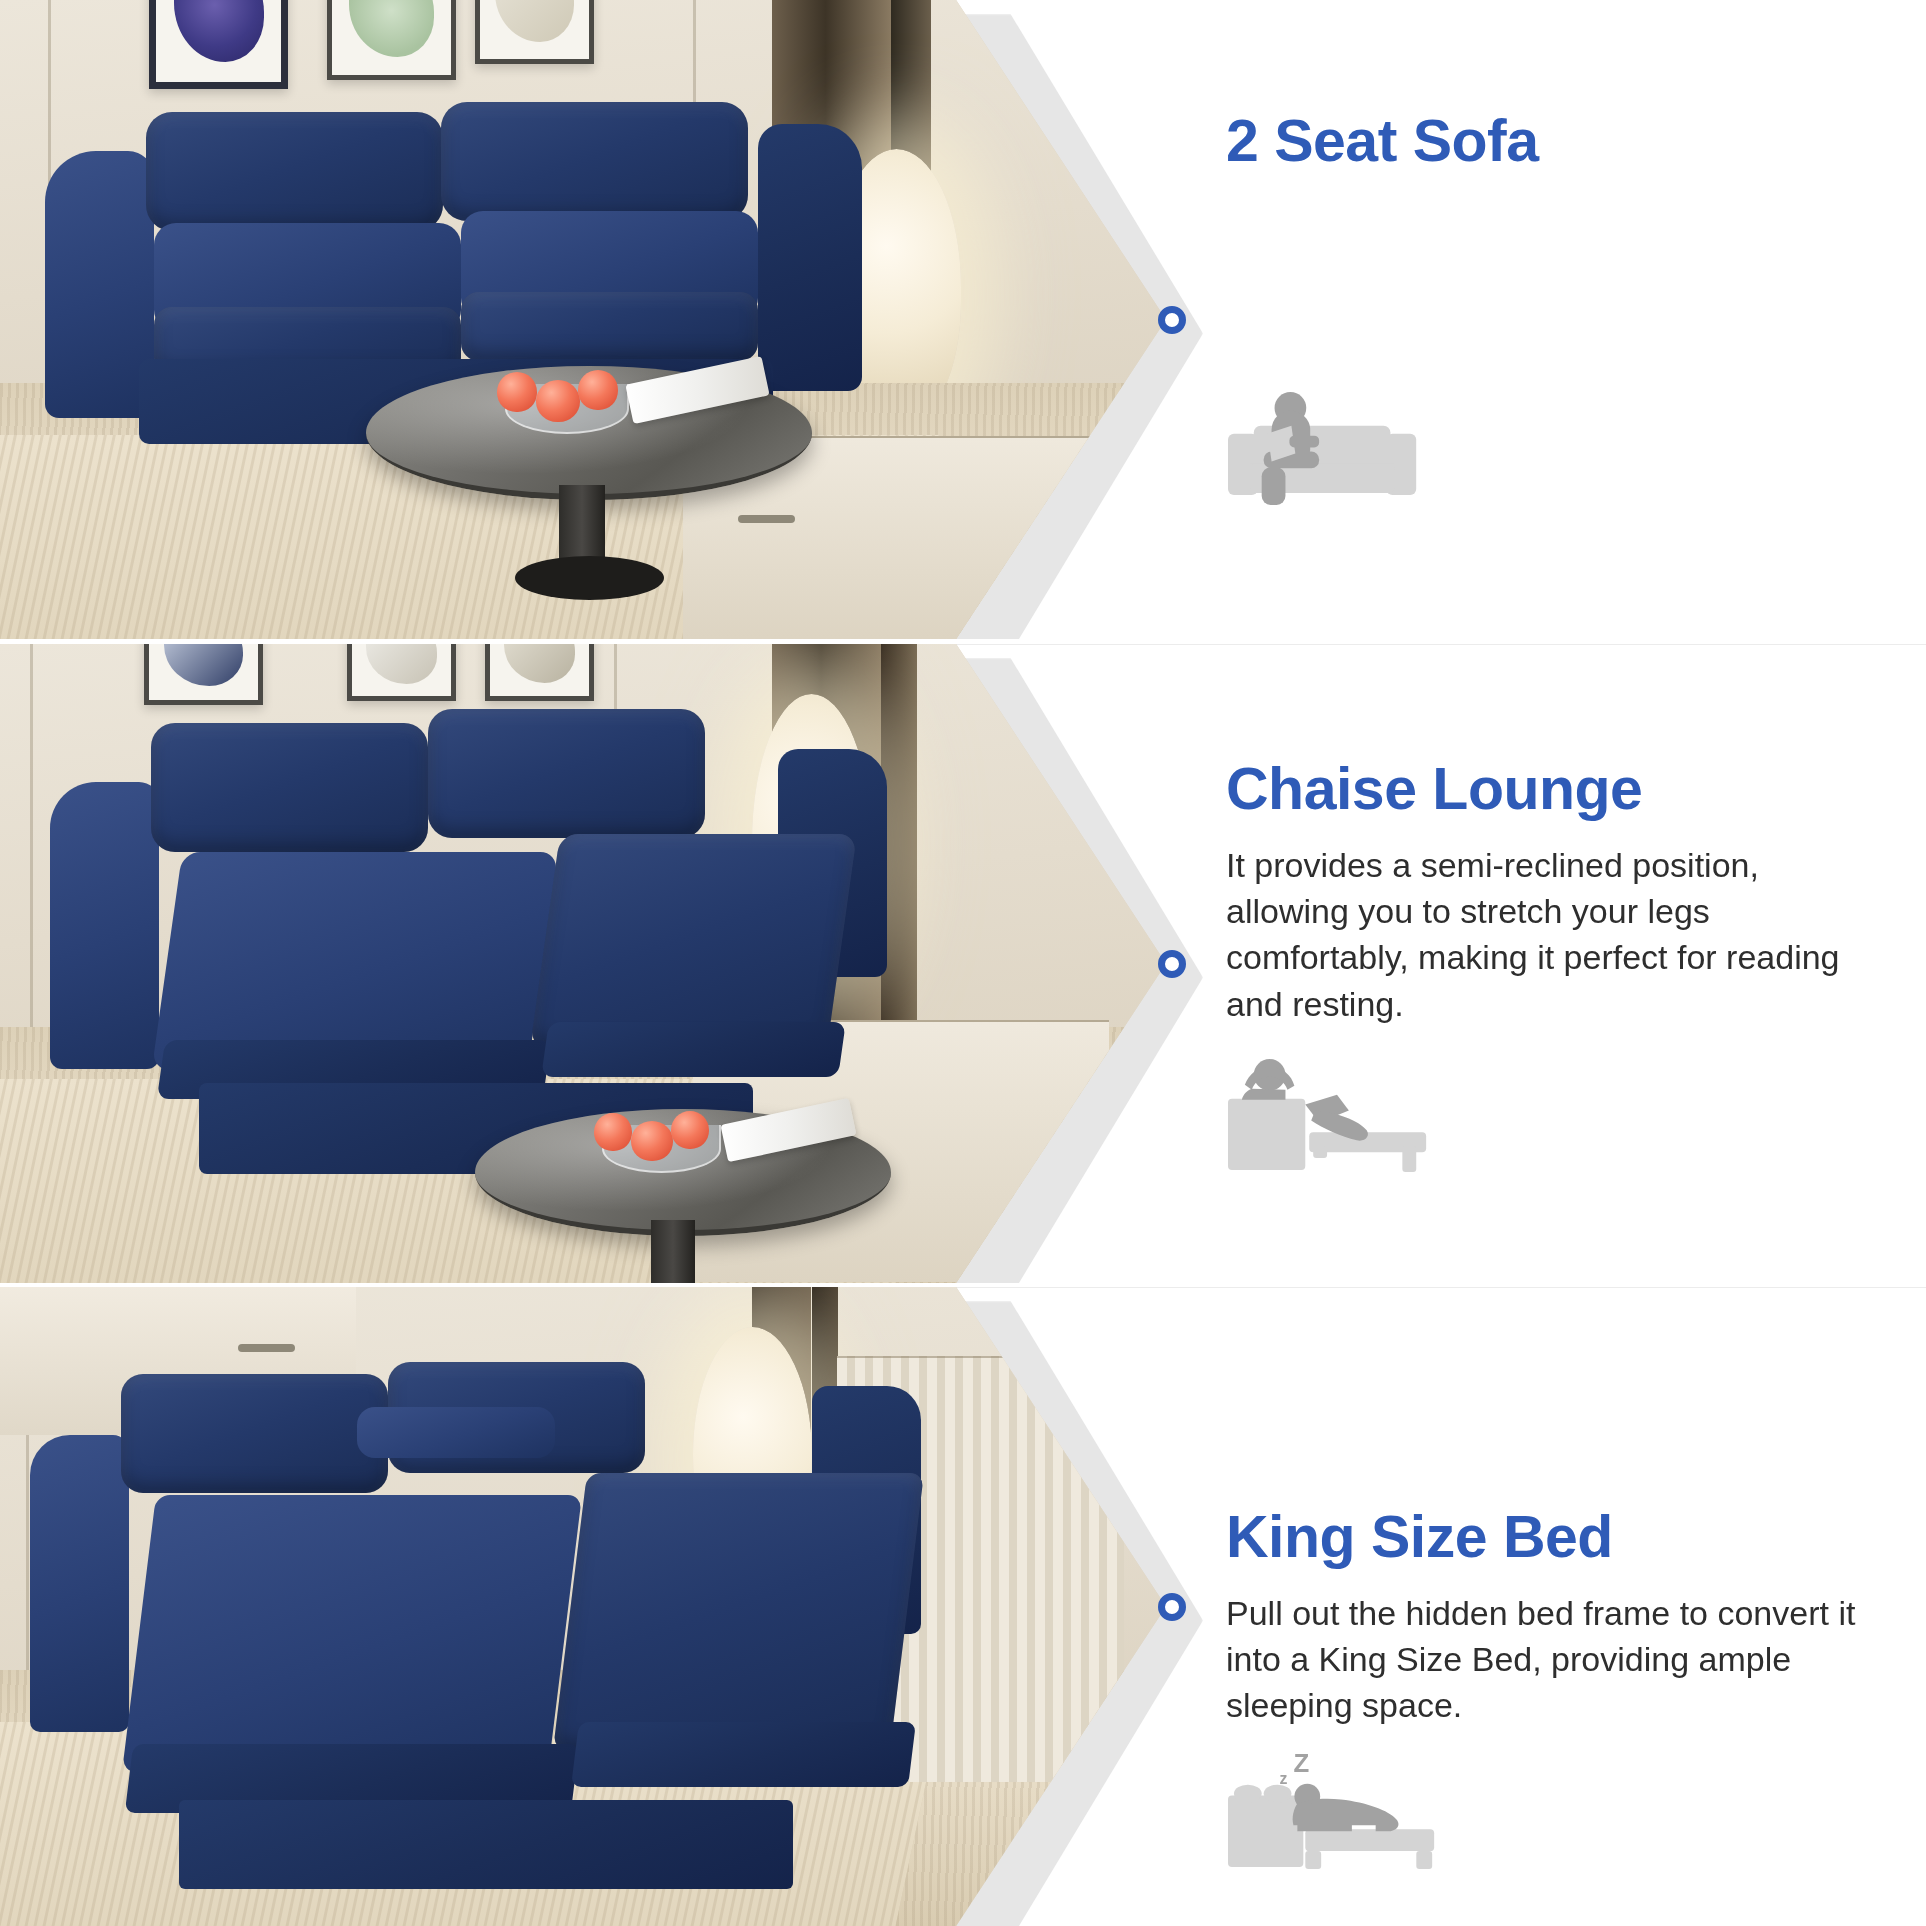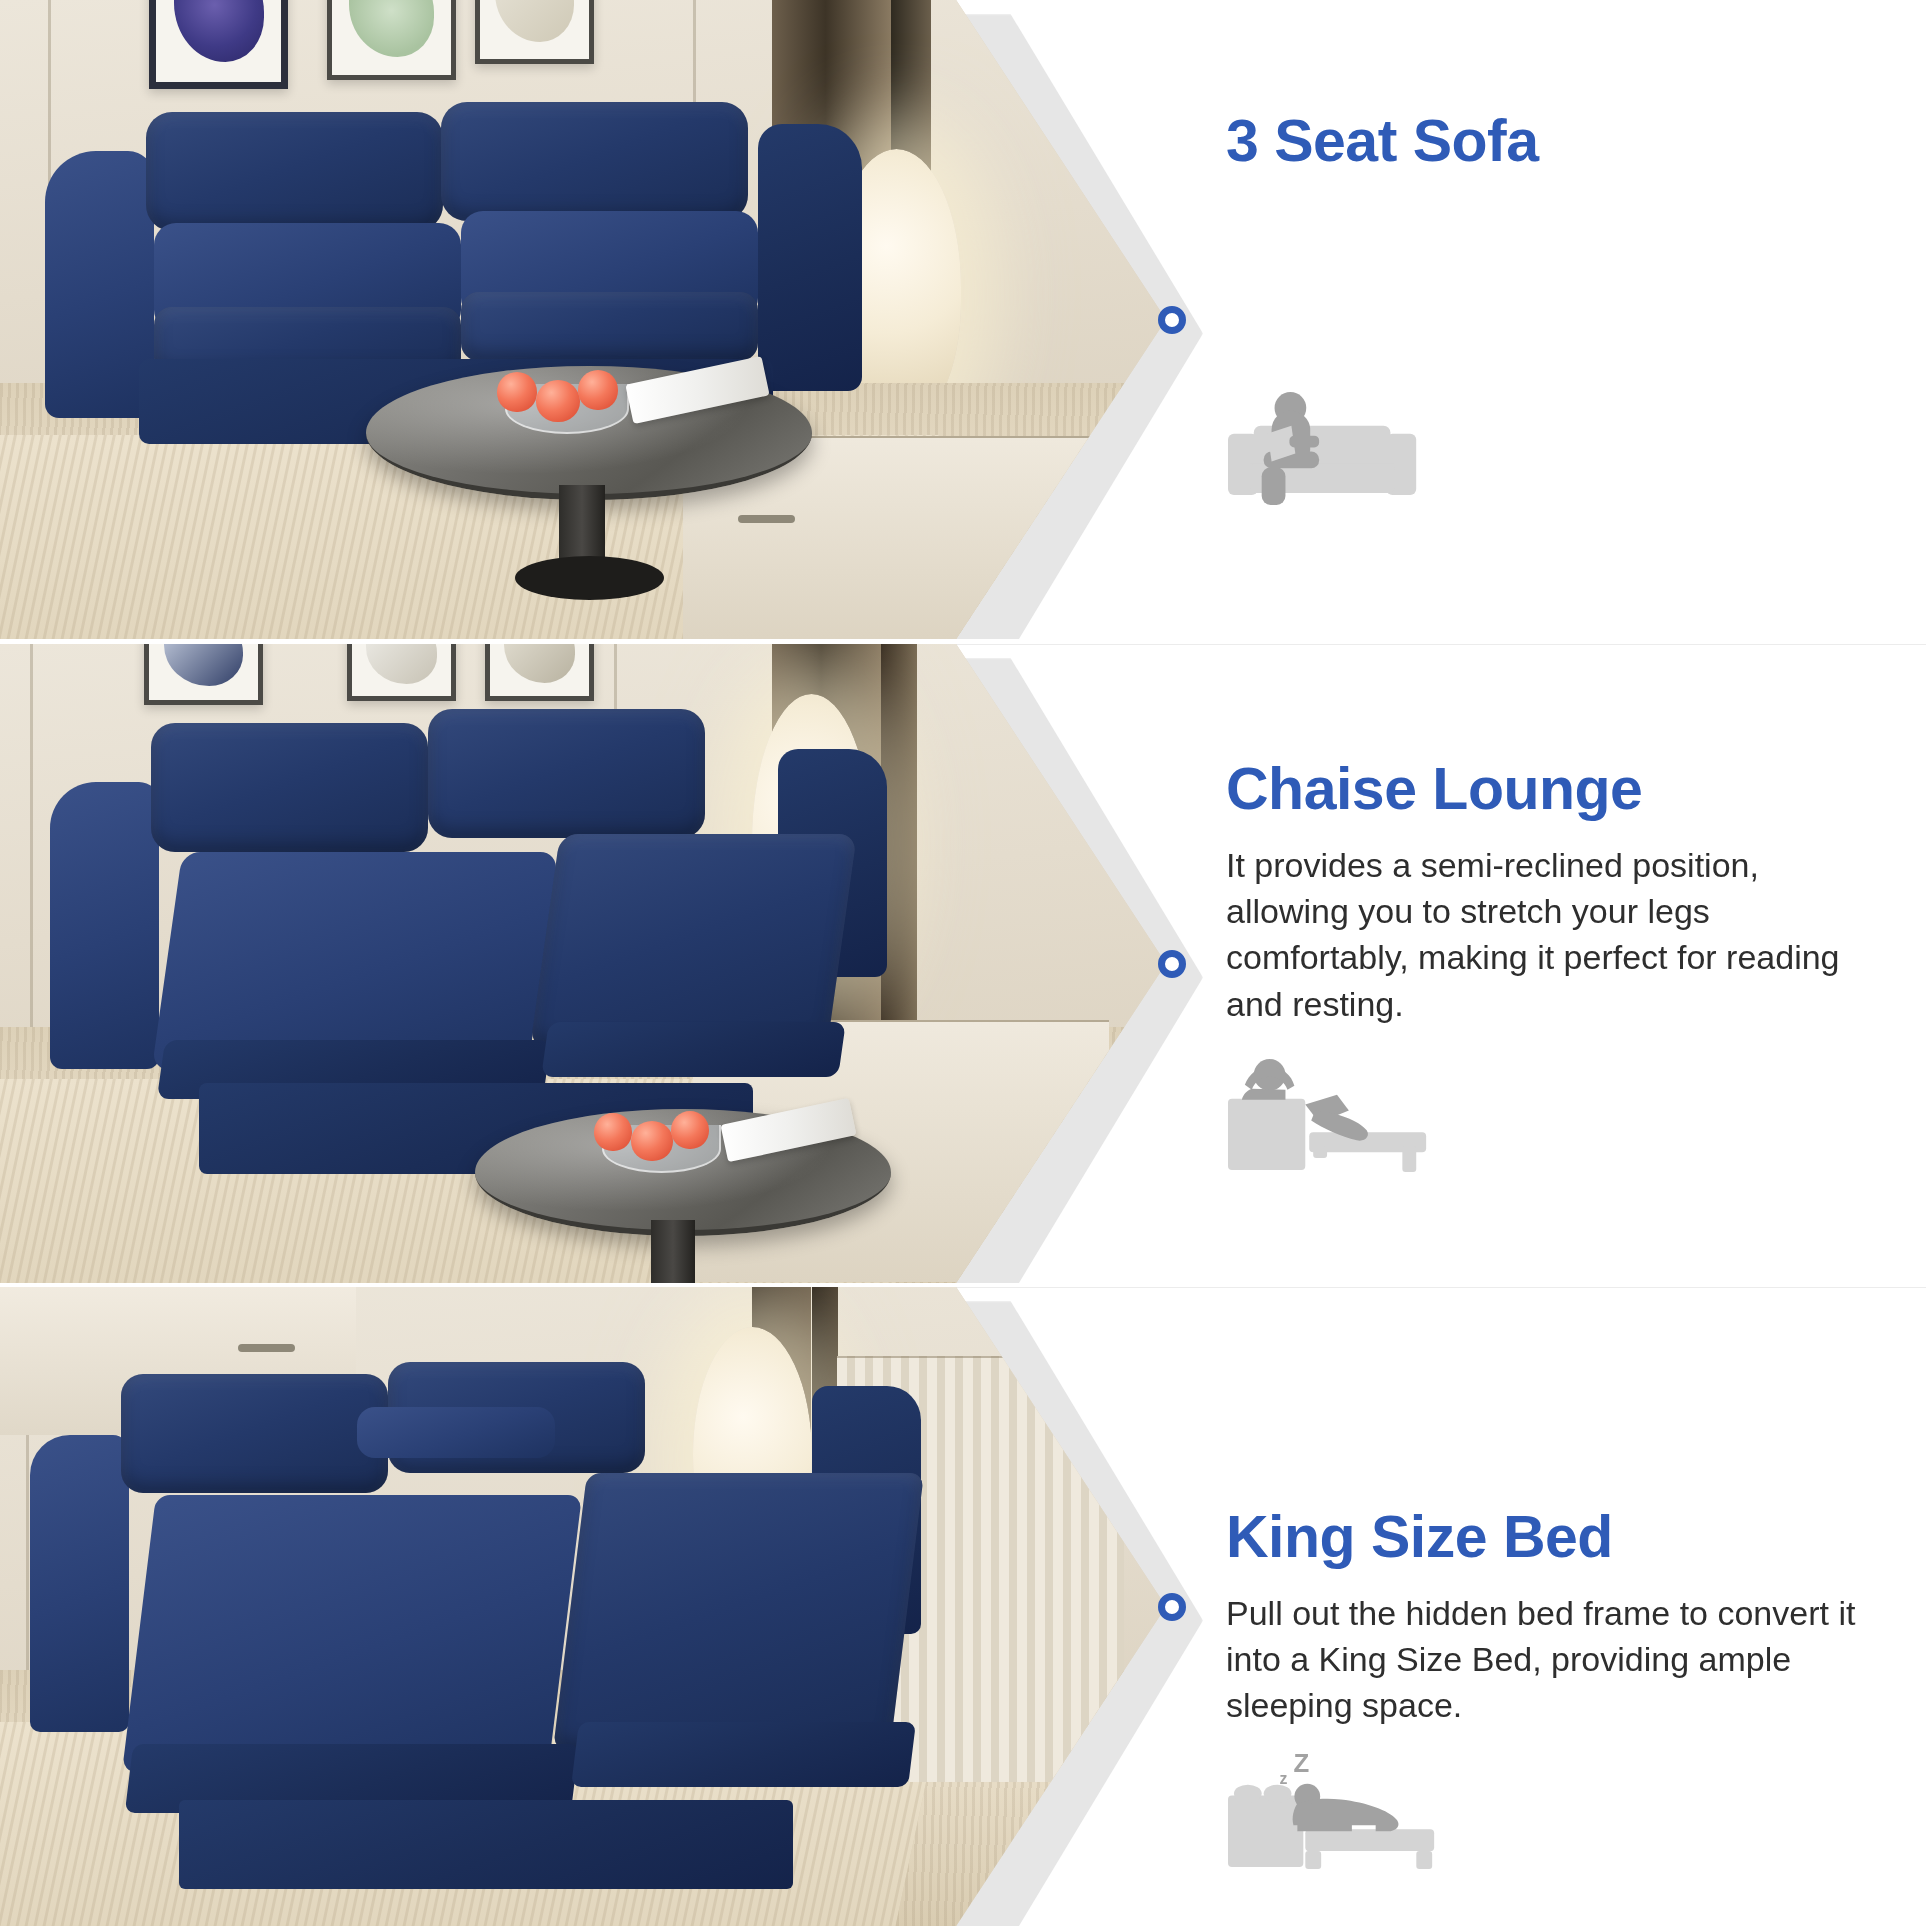--- a/index.html
+++ b/index.html
@@ -309,21 +309,21 @@
           <div class="apple" style="left:131px; top:6px; width:40px; height:40px;"></div>
           <div class="apple" style="left:170px; top:14px; width:44px; height:42px;"></div>
           <div class="apple" style="left:212px; top:4px; width:40px; height:40px;"></div>
           <div class="magazine" style="left:262px; top:4px; width:139px; height:40px;"></div>
         </div>
       </div>
     </div>
 
     <div class="content">
       <span class="bullet-ring"></span>
-      <h2 class="heading">3  Seat Sofa</h2>
+      <h2 class="heading">2  Seat Sofa</h2>
       <div class="feature-icon">
         <svg width="208" height="114" viewBox="0 0 210 115" aria-hidden="true">
           <rect class="icon-light" x="0" y="42" width="30" height="62" rx="6"></rect>
           <rect class="icon-light" x="160" y="42" width="30" height="62" rx="6"></rect>
           <rect class="icon-light" x="26" y="34" width="138" height="44" rx="7"></rect>
           <rect class="icon-light" x="22" y="72" width="146" height="30" rx="6"></rect>
           <rect class="icon-light" x="22" y="68" width="146" height="4"></rect>
           <circle class="icon-dark" cx="63" cy="16" r="16"></circle>
           <path class="icon-dark" d="M44 38c0-11 9-19 19-19s20 8 20 19v20c0 5-4 9-9 9H53c-5 0-9-4-9-9z"></path>
           <rect class="icon-dark" x="36" y="60" width="56" height="17" rx="8"></rect>

